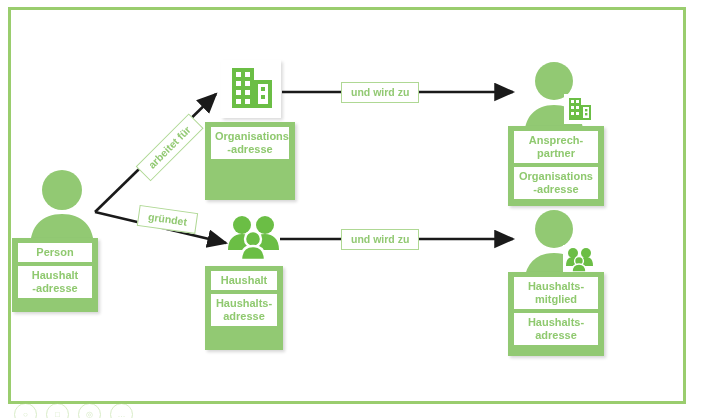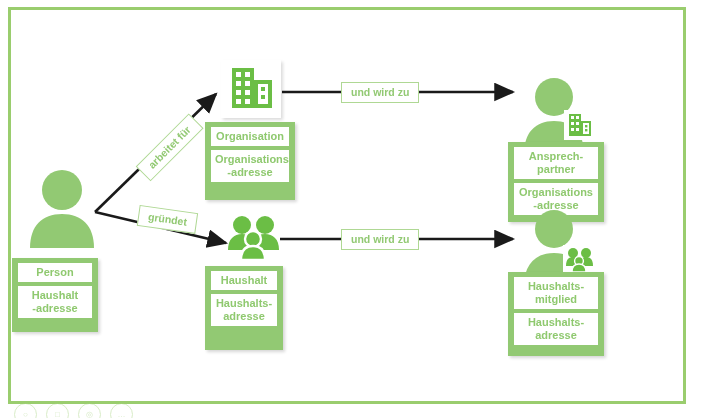--- a/index.html
+++ b/index.html
@@ -97,21 +97,21 @@
     <path d="M280,239 L513,239" stroke="#1a1a1a" stroke-width="2.6" fill="none" marker-end="url(#ah)"></path>
   </svg>
 
   <div class="node" style="left:12px;top:168px;width:100px;height:180px;">
     <div class="icon-wrap" style="left:14px;top:0px;width:72px;height:80px;">
       <svg viewBox="0 0 72 80" width="72" height="80">
         <circle cx="36" cy="22" r="20" fill="#92C973"></circle>
         <path d="M4,80 C4,58 16,46 36,46 C56,46 68,58 68,80 Z" fill="#92C973"></path>
       </svg>
     </div>
-    <div class="card" style="left:0px;top:90px;width:86px;height:74px;">
+    <div class="card" style="left:0px;top:70px;width:86px;height:74px;">
       <div class="chip t">Person</div>
       <div class="chip a">Haushalt
 -adresse</div>
     </div>
   </div>
 
   <div class="node" style="left:205px;top:60px;width:110px;height:145px;">
     <div class="icon-wrap" style="left:16px;top:0px;width:60px;height:58px;background:#fff;box-shadow:2px 2px 3px rgba(0,0,0,.14);">
       <svg viewBox="0 0 60 58" width="60" height="58">
         <rect x="11" y="8" width="22" height="40" fill="#6BBE45"></rect>
@@ -123,21 +123,20 @@
         <rect x="15" y="30" width="5" height="5" fill="#fff"></rect>
         <rect x="24" y="30" width="5" height="5" fill="#fff"></rect>
         <rect x="15" y="39" width="5" height="5" fill="#fff"></rect>
         <rect x="24" y="39" width="5" height="5" fill="#fff"></rect>
         <rect x="37" y="24" width="10" height="20" fill="#fff"></rect>
         <rect x="40" y="27" width="4" height="4" fill="#6BBE45"></rect>
         <rect x="40" y="35" width="4" height="4" fill="#6BBE45"></rect>
       </svg>
     </div>
     <div class="card" style="left:0px;top:62px;width:90px;height:78px;">
-      <div class="chip t">Organisation</div>
       <div class="chip a">Organisations
 -adresse</div>
     </div>
   </div>
 
   <div class="node" style="left:205px;top:214px;width:110px;height:145px;">
     <div class="icon-wrap" style="left:20px;top:0px;width:58px;height:48px;">
       <svg viewBox="0 0 58 48" width="58" height="48">
         <circle cx="17" cy="11" r="9" fill="#6BBE45"></circle>
         <path d="M3,36 C3,25 9,20 17,20 C25,20 31,25 31,36 Z" fill="#6BBE45"></path>
@@ -147,21 +146,21 @@
         <path d="M16,46 C16,36 21,32 28,32 C35,32 40,36 40,46 Z" fill="#6BBE45" stroke="#fff" stroke-width="2.4"></path>
       </svg>
     </div>
     <div class="card" style="left:0px;top:52px;width:78px;height:84px;">
       <div class="chip t">Haushalt</div>
       <div class="chip a">Haushalts-
 adresse</div>
     </div>
   </div>
 
-  <div class="node" style="left:508px;top:76px;width:110px;height:145px;">
+  <div class="node" style="left:508px;top:60px;width:110px;height:145px;">
     <div class="icon-wrap" style="left:8px;top:0px;width:86px;height:78px;">
       <svg viewBox="0 0 86 78" width="86" height="78">
         <circle cx="38" cy="21" r="19" fill="#92C973"></circle>
         <path d="M8,78 C8,57 19,45 38,45 C57,45 68,57 68,78 Z" fill="#92C973"></path>
         <rect x="48" y="34" width="33" height="30" fill="#fff"></rect>
         <rect x="53" y="38" width="12" height="22" fill="#6BBE45"></rect>
         <rect x="65" y="45" width="10" height="15" fill="#6BBE45"></rect>
         <rect x="55" y="40" width="3" height="3" fill="#fff"></rect>
         <rect x="60" y="40" width="3" height="3" fill="#fff"></rect>
         <rect x="55" y="46" width="3" height="3" fill="#fff"></rect>

